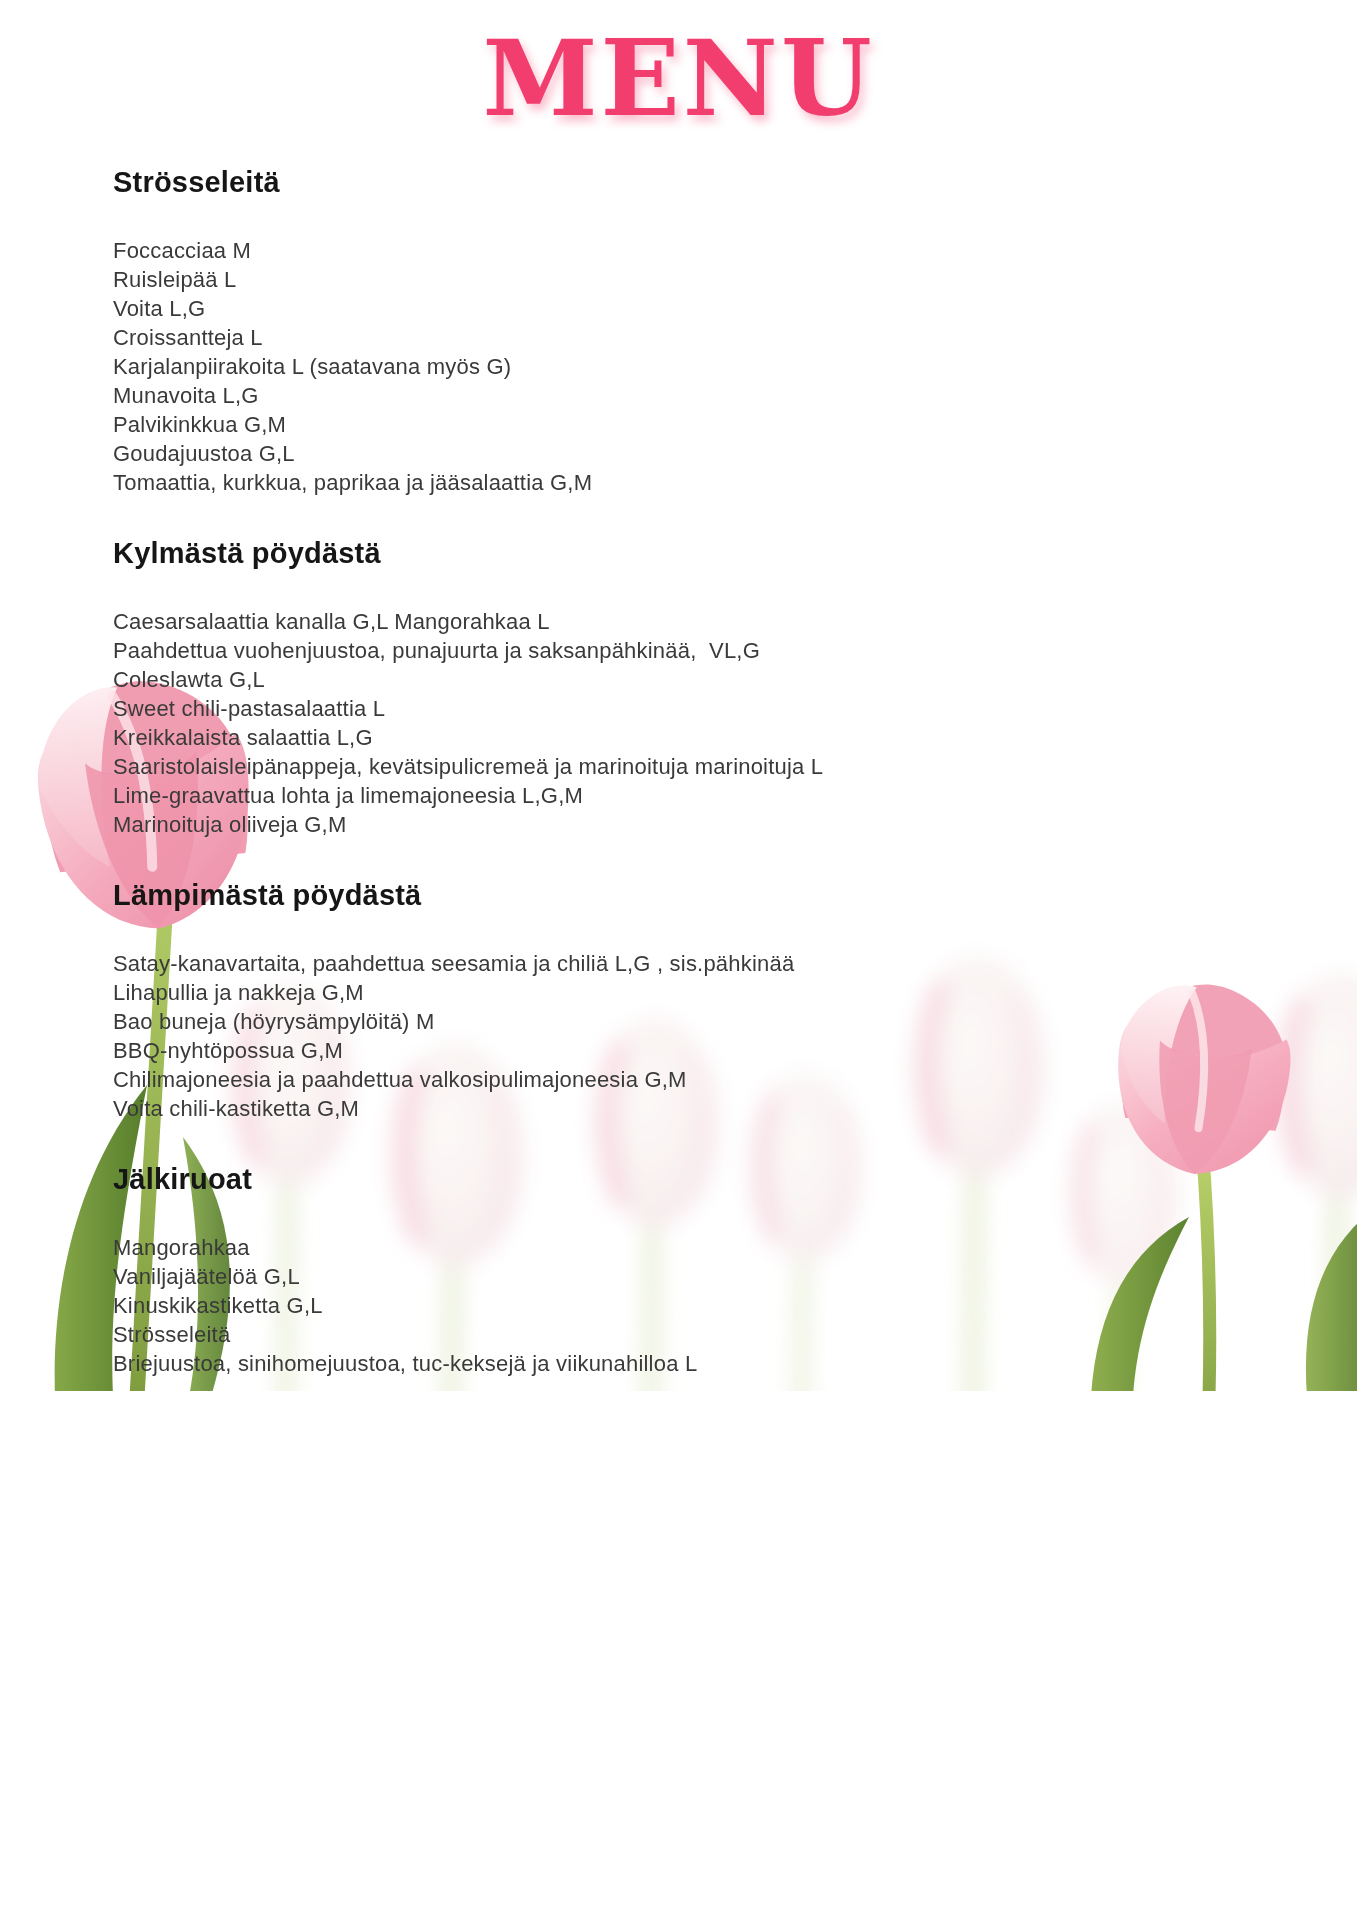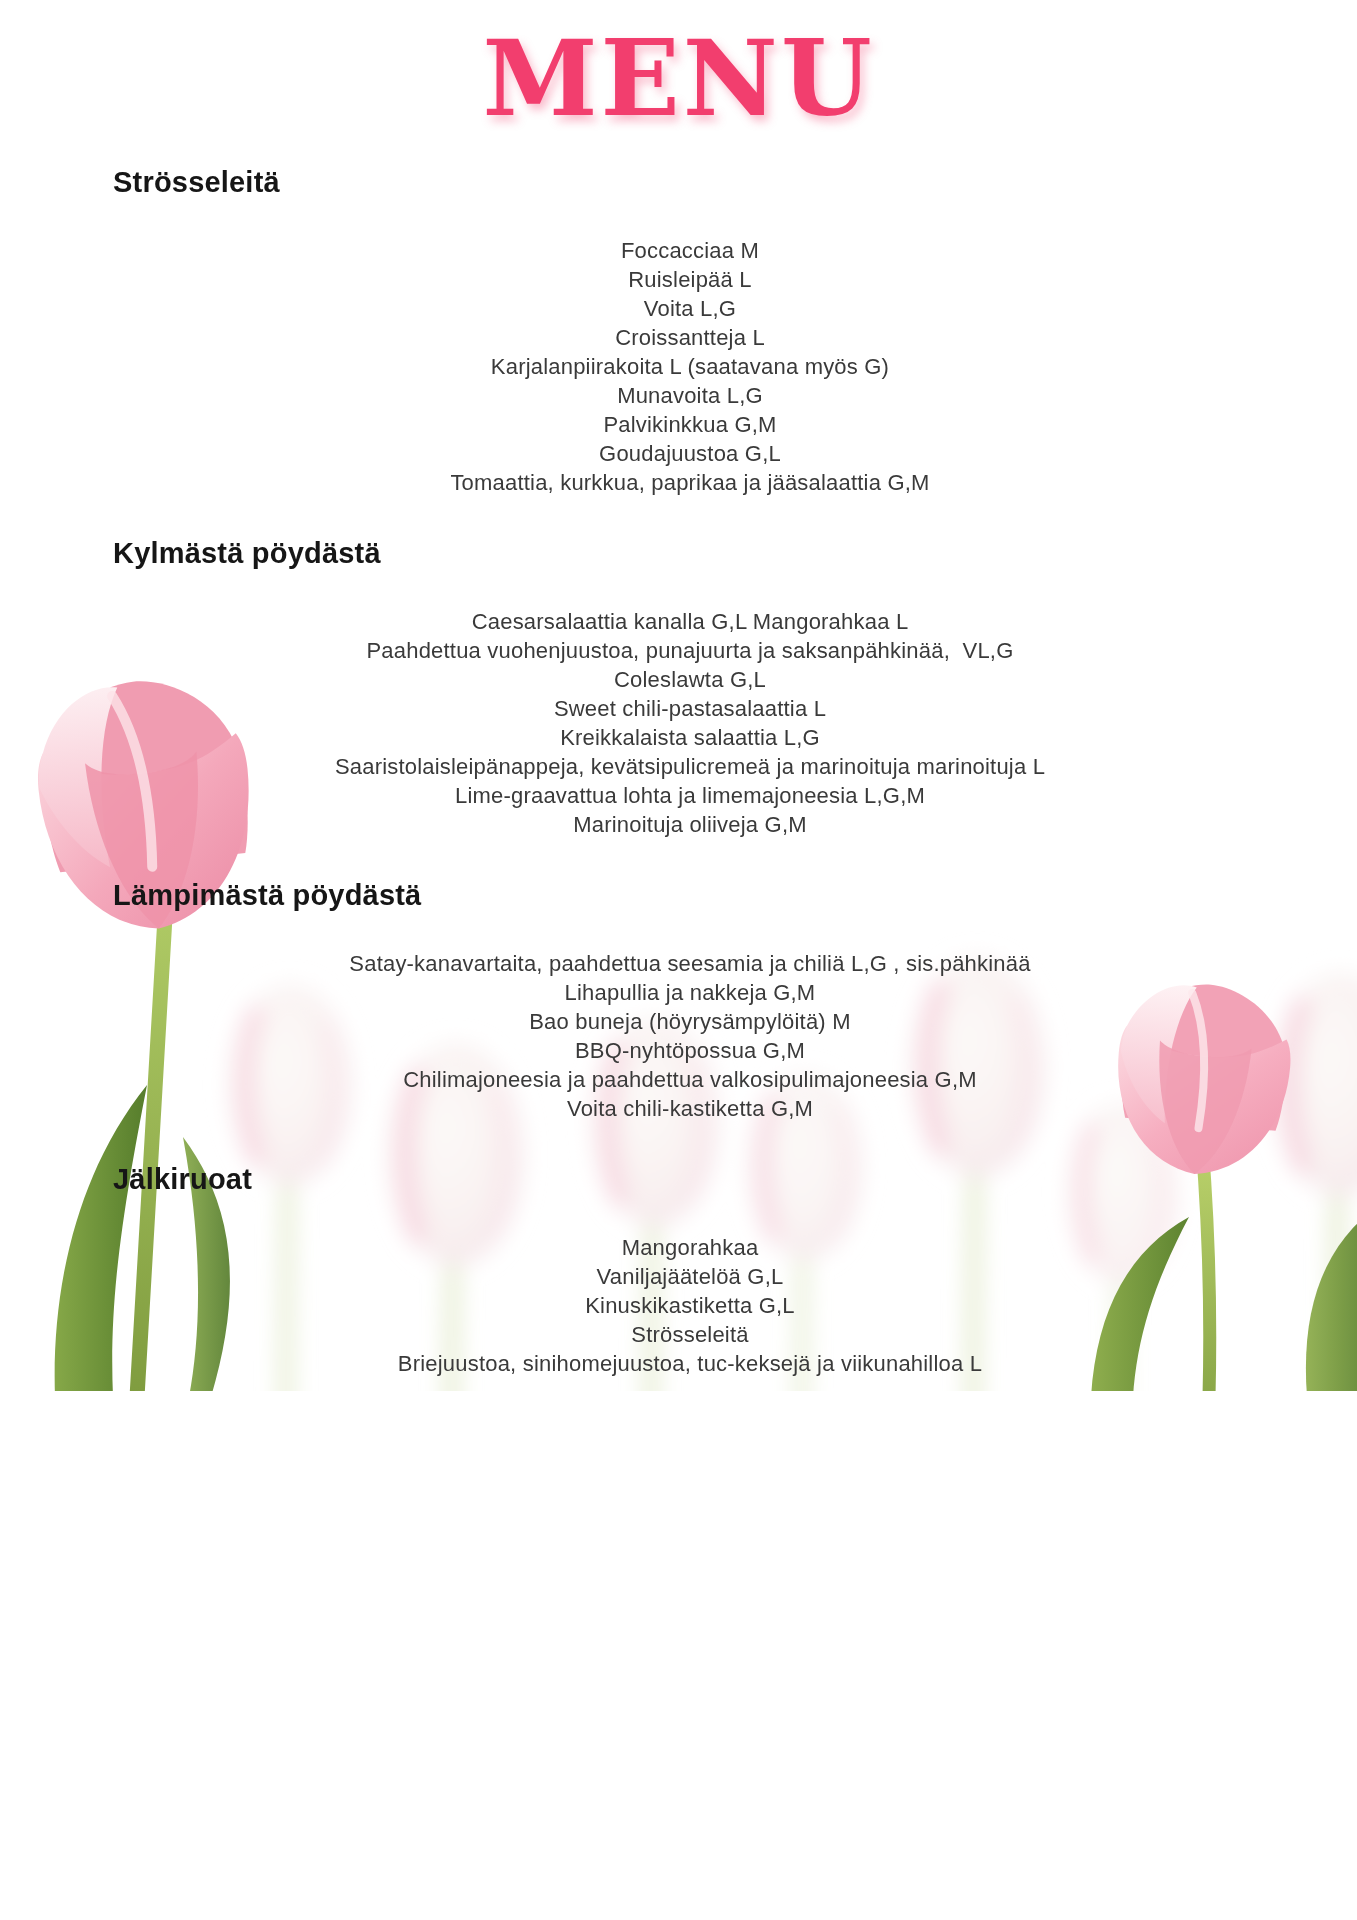--- a/index.html
+++ b/index.html
@@ -39,21 +39,21 @@
   .menu-section{margin-top:38px;}
   .menu-section:first-child{margin-top:24px;}
   .menu-section h2{
     margin:0;
     font-size:29px;
     line-height:36px;
     font-weight:700;
     color:var(--heading-color);
     letter-spacing:.2px;
   }
-  .items{margin-top:36px;text-align:center;}
+  .items{margin-top:36px;}
   .menu-item{
     font-size:22px;
     line-height:29px;
     color:var(--item-color);
     letter-spacing:.2px;
     white-space:pre-wrap;
   }
 </style>
 </head>
 <body>

